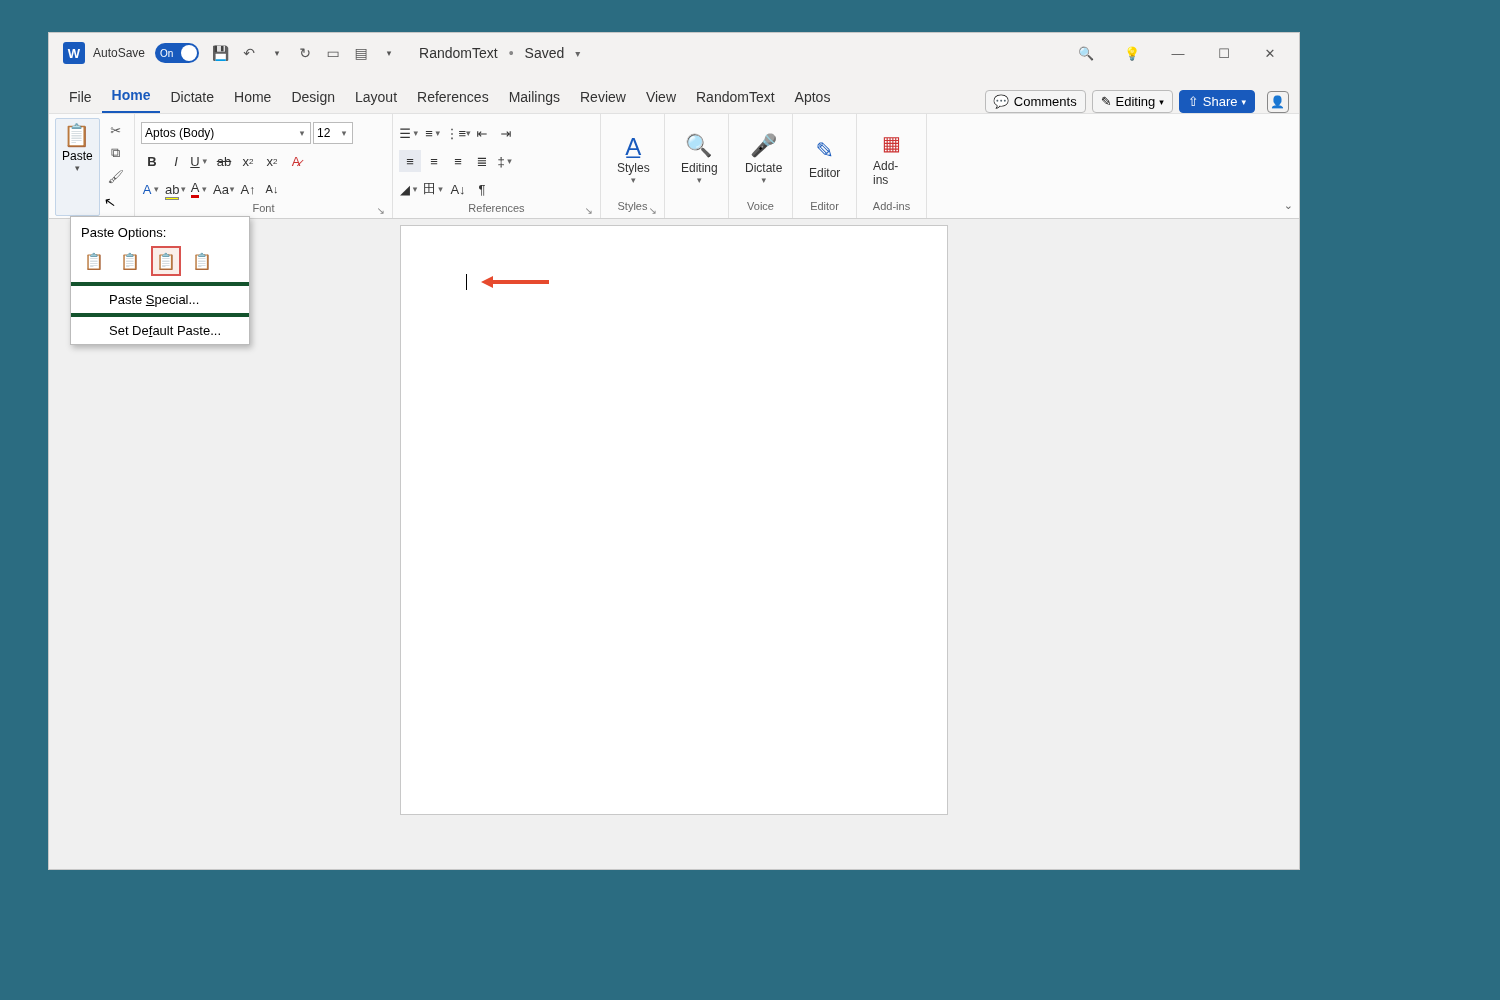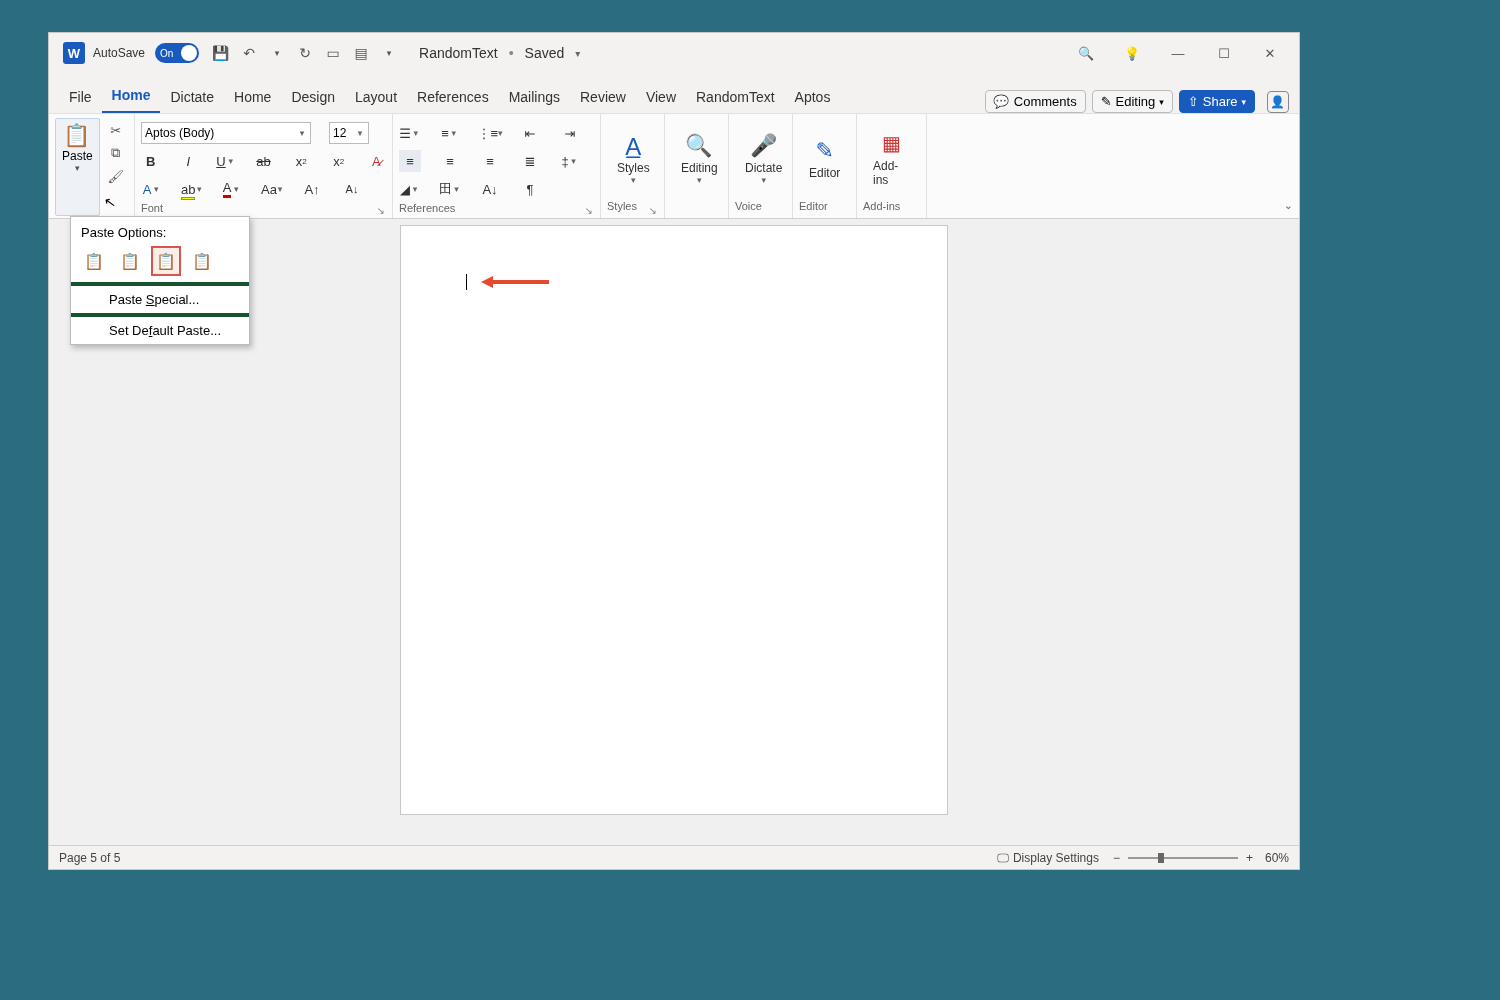--- a/index.html
+++ b/index.html
@@ -24,25 +24,25 @@
   .tab.active { color: #185abd; font-weight: 600; border-bottom: 2px solid #185abd; }
   .right-tabs { display: flex; gap: 6px; align-items: center; margin-left: auto; }
   .pill { border: 1px solid #bbb; border-radius: 4px; padding: 3px 8px; font-size: 13px; background: #f5f5f5; display: flex; align-items: center; gap: 4px; }
   .pill.share { background: #185abd; color: #fff; border-color: #185abd; }
   .avatar { width: 22px; height: 22px; border: 1px solid #888; border-radius: 4px; margin-left: 6px; display:flex;align-items:center;justify-content:center;color:#666;font-size:12px; }
 
   
   .ribbon { background: #fbfbfb; border-top: 1px solid #e1e1e1; border-bottom: 1px solid #d0d0d0; height: 106px; display: flex; position: relative; }
   .group { border-right: 1px solid #e1e1e1; padding: 4px 6px 2px; display: flex; flex-direction: column; }
   .group-content { flex: 1; display: flex; }
-  .group-label { font-size: 11px; color: #666; height: 16px; position: relative; }
+  .group-label { font-size: 11px; color: #666; text-align: center; height: 16px; position: relative; }
   .group-label .dlg { position: absolute; right: 1px; bottom: 0; font-size: 10px; color: #888; }
   .clip-main { display: flex; flex-direction: column; align-items: center; padding: 4px 6px 0; background: #eef2f7; border: 1px solid #c2d4e8; border-radius: 2px; margin-right: 4px; }
   .small-btn { width: 22px; height: 22px; display: flex; align-items: center; justify-content: center; color: #555; font-size: 13px; margin: 1px; }
-  .font-row { display: flex; align-items: center; gap: 18px; height: 26px; }
+  .font-row { display: flex; align-items: center; gap: 2px; height: 26px; }
   .fld { border: 1px solid #bbb; background: #fff; font-size: 12px; height: 22px; padding: 0 3px; display:flex;align-items:center;}
   .dd { width: 10px; text-align: center; color: #666; font-size: 9px; }
   .mini { width: 22px; height: 22px; display: flex; align-items: center; justify-content: center; color: #333; font-size: 13px; }
   .hl { background: #ffff00; height: 3px; width: 14px; border: 1px solid #888; margin-top: 2px; }
   .fontcolor-u { border-bottom: 3px solid #d40000; }
   .vert-group { display: flex; flex-direction: column; align-items: center; justify-content: center; padding: 4px 10px; font-size: 12px; color: #333; }
   .vert-group svg, .vert-group .glyph { height: 28px; }
 
   .collapse { position: absolute; right: 6px; bottom: 6px; color: #666; font-size: 11px; }
 
@@ -271,31 +271,20 @@
   <div class="doc-area">
     <div class="page">
       <div class="cursor"></div>
       <svg class="arrow" width="70" height="16">
           <line x1="68" y1="8" x2="6" y2="8" stroke="#e64a2e" stroke-width="4"></line>
           <polygon points="0,8 12,2 12,14" fill="#e64a2e"></polygon>
         </svg>
     </div>
   </div>
 
-  <div class="statusbar">
-    <div>Page 5 of 5</div>
-    <div class="spacer"></div>
-    <div style="display:flex;align-items:center;gap:4px">🖵 <span>Display Settings</span></div>
-    <div style="margin-left:14px">−</div>
-    <div class="zoom-track">
-        <div class="zoom-thumb"></div>
-      </div>
-    <div>+</div>
-    <div style="margin-left:12px">60%</div>
-  </div>
 
 </div>
 
 <div class="menu">
   <div class="menu-hdr">Paste Options:</div>
   <div class="opt-row">
     <div class="opt">📋</div>
     <div class="opt">📋</div>
     <div class="opt selected">📋</div>
     <div class="opt">📋</div>

